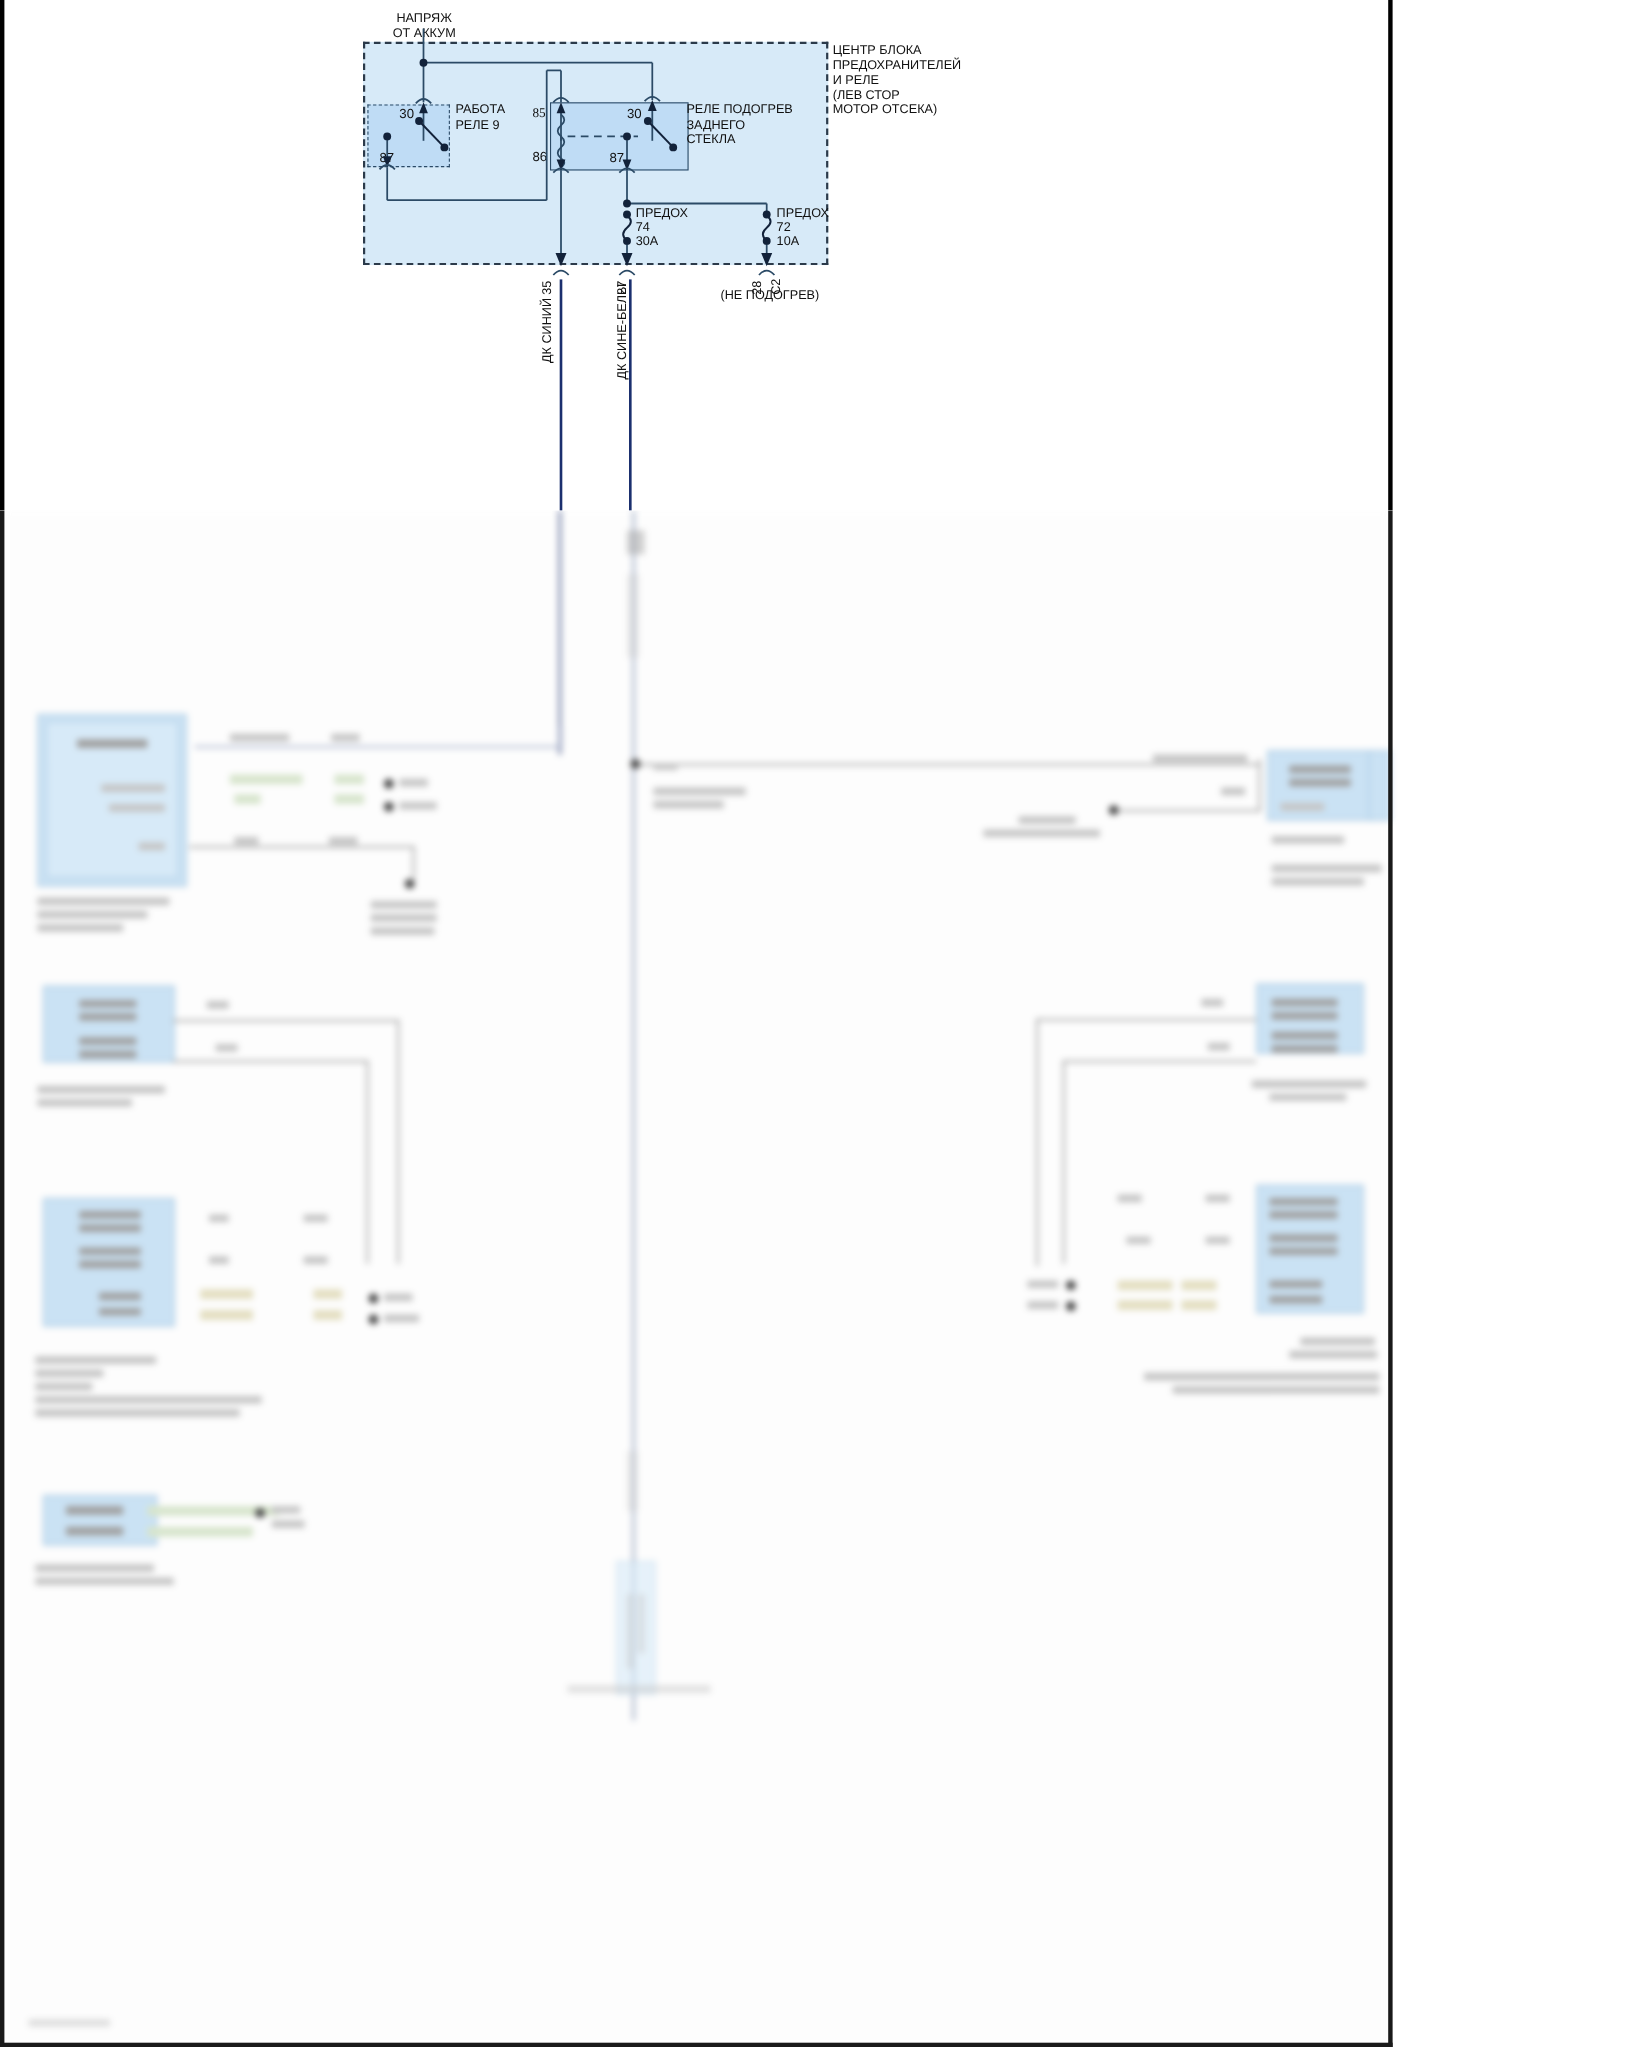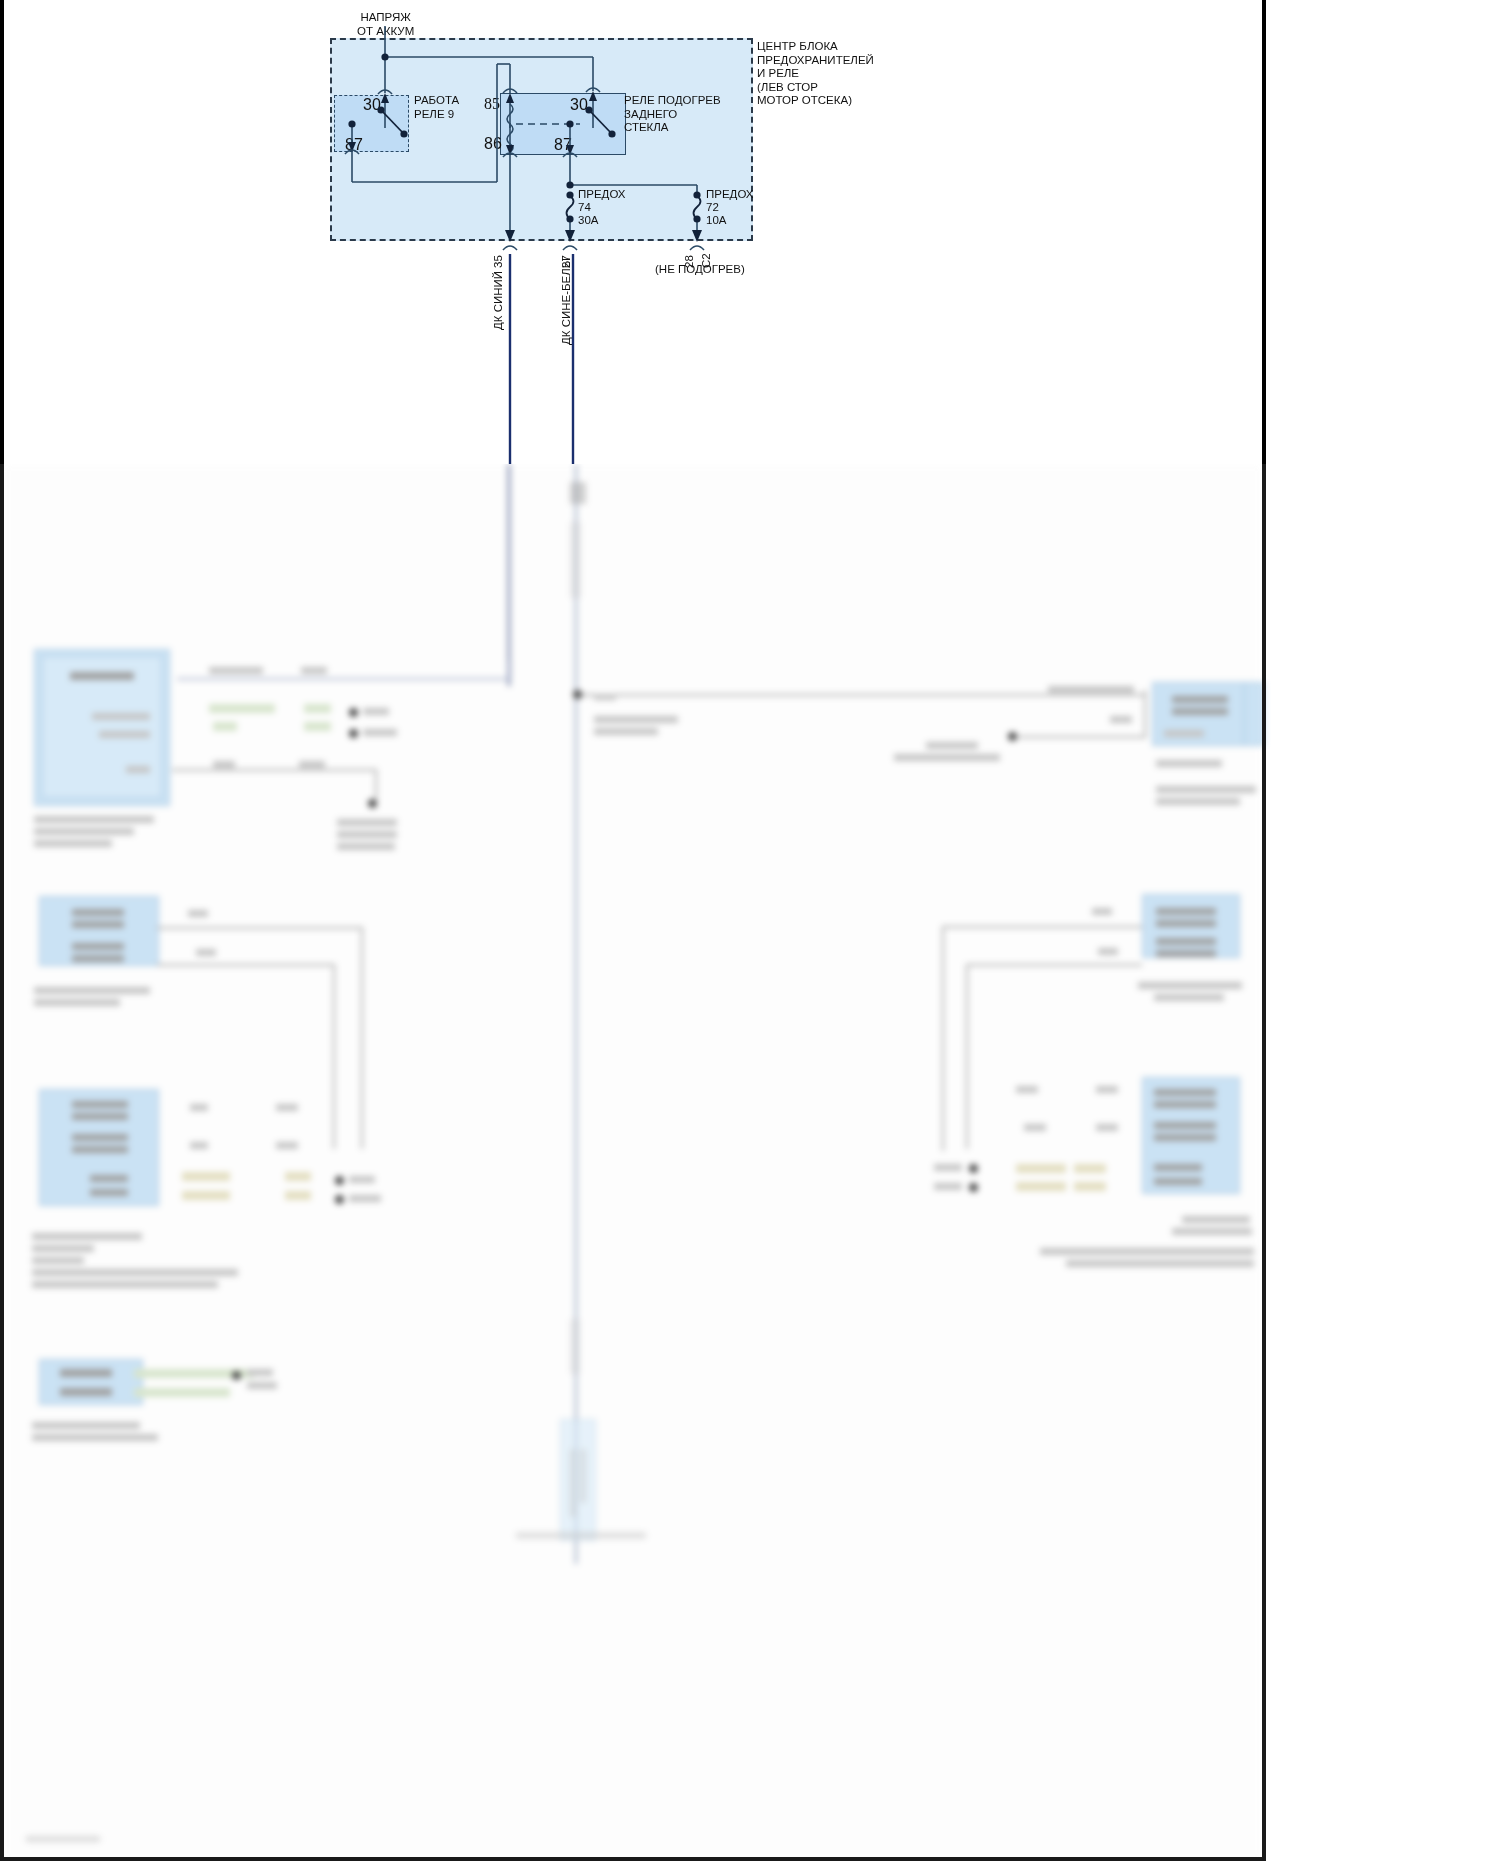--- a/index.html
+++ b/index.html
@@ -131,21 +131,21 @@
   }
   .lbl {
     position: absolute;
     font-size: 11.5px;
     color: #111;
     line-height: 13.5px;
     white-space: pre;
   }
   .pin {
     position: absolute;
-    font-size: 16px;
+    font-size: 12px;
     color: #111;
   }
   .vlabel {
     position: absolute;
     font-size: 11.5px;
     color: #111;
     transform-origin: left top;
     transform: rotate(-90deg);
     white-space: nowrap;
   }

